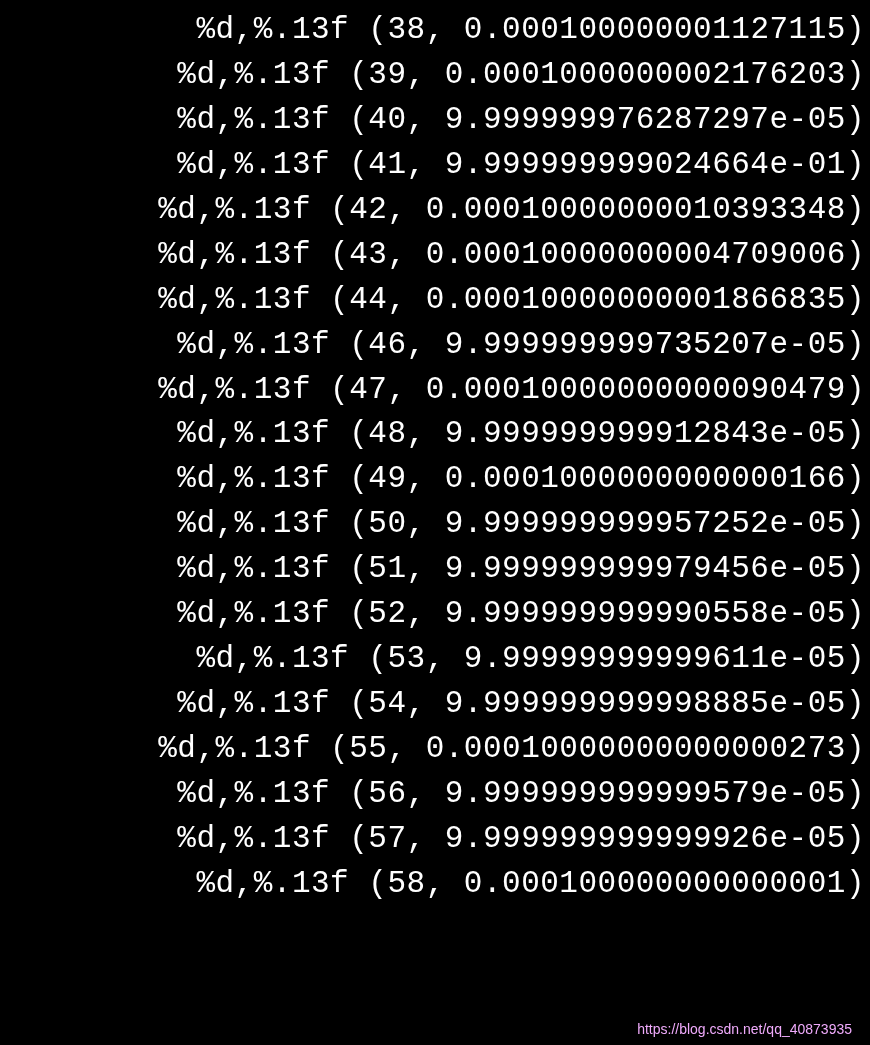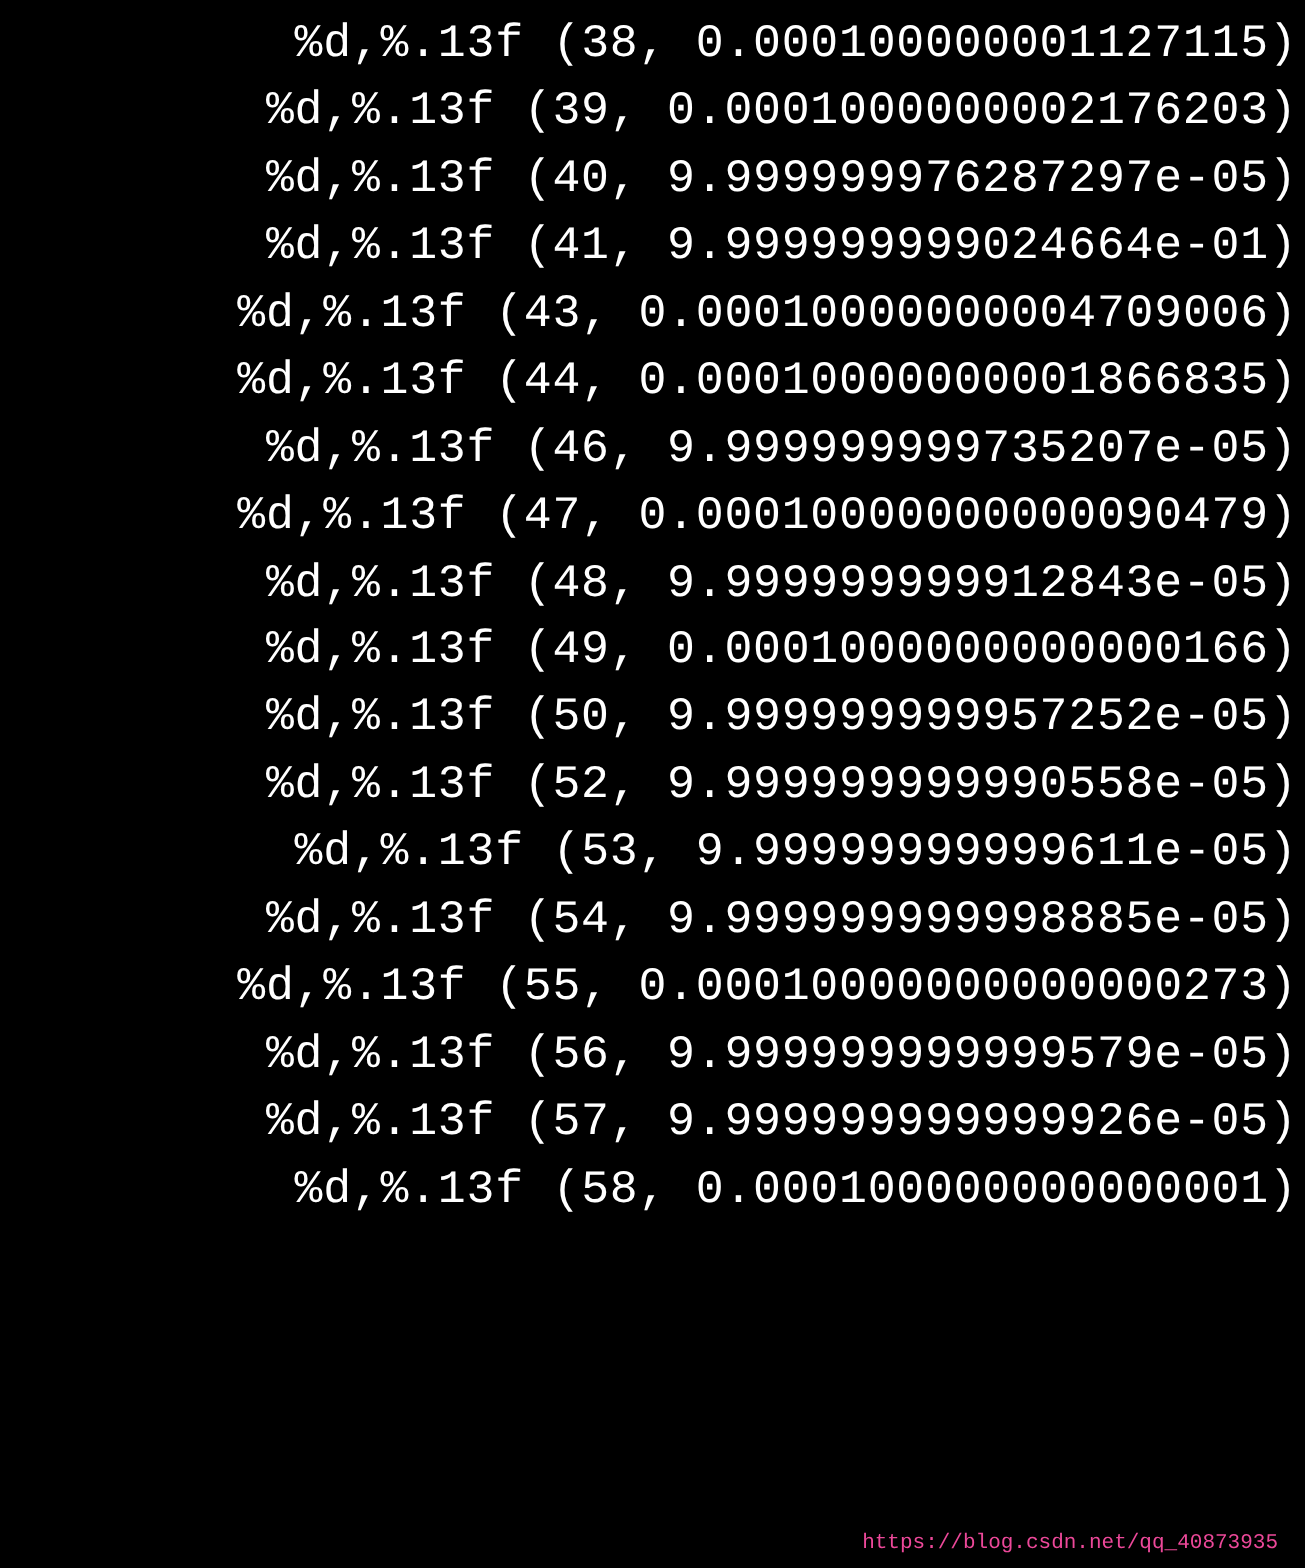--- a/index.html
+++ b/index.html
@@ -23,41 +23,43 @@
     .output-line {
       white-space: pre;
       line-height: 1.45;
       letter-spacing: 0.5px;
     }
     .watermark {
       position: absolute;
       bottom: 8px;
       right: 18px;
       font-size: 14px;
-      color: #ec4899;
-      font-family: Liberation Mono, monospace;
+      color: #f0abfc;
+      font-family: Liberation Sans, sans-serif;
       letter-spacing: 0;
       font-weight: normal;
     }
   </style>
 </head>
 <body>
 
 <div id="terminal-output">
     <div class="output-line">%d,%.13f (38, 0.000100000001127115)</div>
     <div class="output-line">%d,%.13f (39, 0.0001000000002176203)</div>
     <div class="output-line">%d,%.13f (40, 9.999999976287297e-05)</div>
     <div class="output-line">%d,%.13f (41, 9.999999999024664e-01)</div>
+    <div class="output-line">%d,%.13f (42, 0.00010000000010393348)</div>
     <div class="output-line">%d,%.13f (43, 0.00010000000004709006)</div>
     <div class="output-line">%d,%.13f (44, 0.00010000000001866835)</div>
     <div class="output-line">%d,%.13f (46, 9.999999999735207e-05)</div>
     <div class="output-line">%d,%.13f (47, 0.00010000000000090479)</div>
     <div class="output-line">%d,%.13f (48, 9.999999999912843e-05)</div>
     <div class="output-line">%d,%.13f (49, 0.0001000000000000166)</div>
     <div class="output-line">%d,%.13f (50, 9.999999999957252e-05)</div>
+    <div class="output-line">%d,%.13f (51, 9.999999999979456e-05)</div>
     <div class="output-line">%d,%.13f (52, 9.999999999990558e-05)</div>
     <div class="output-line">%d,%.13f (53, 9.99999999999611e-05)</div>
     <div class="output-line">%d,%.13f (54, 9.999999999998885e-05)</div>
     <div class="output-line">%d,%.13f (55, 0.00010000000000000273)</div>
     <div class="output-line">%d,%.13f (56, 9.999999999999579e-05)</div>
     <div class="output-line">%d,%.13f (57, 9.999999999999926e-05)</div>
     <div class="output-line">%d,%.13f (58, 0.000100000000000001)</div>
   </div>
 
 <div class="watermark">https://blog.csdn.net/qq_40873935</div>

